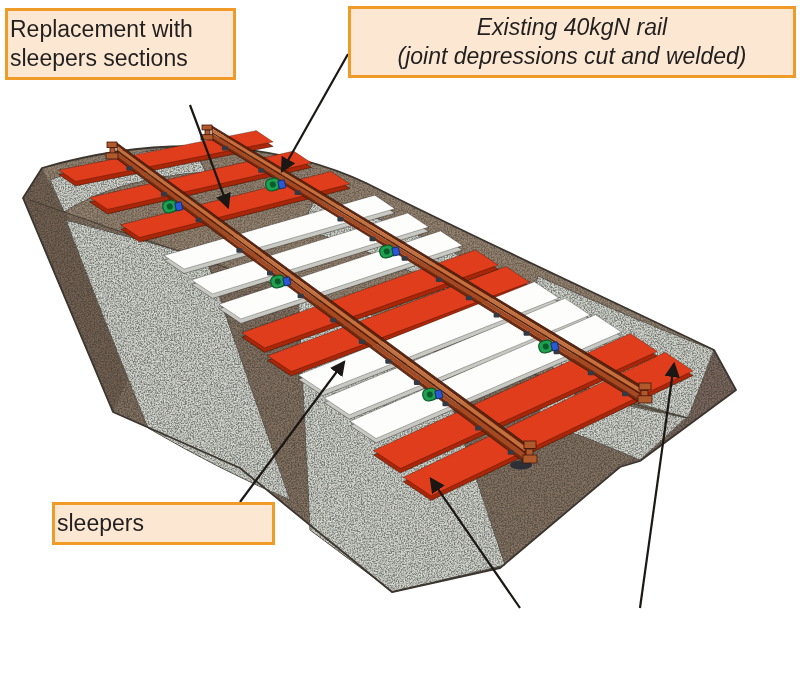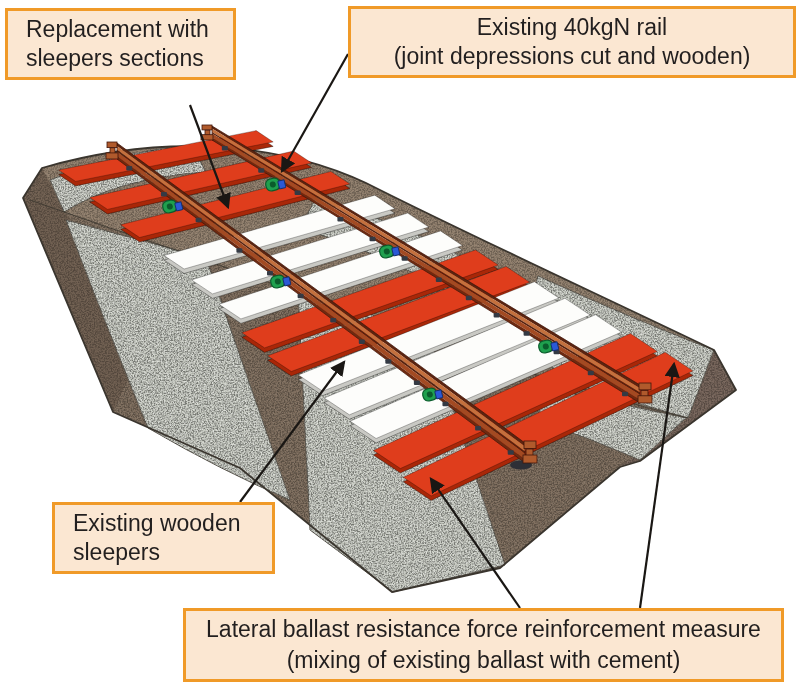--- a/index.html
+++ b/index.html
@@ -6,25 +6,25 @@
   .stage{
     position:relative;width:800px;height:683px;overflow:hidden;
     background:#ffffff;font-family:"Liberation Sans", sans-serif;
   }
   .stage svg{position:absolute;left:0;top:0;}
   .callout{
     position:absolute;box-sizing:border-box;
     border:3px solid var(--label-border,#f09a28);
     background:var(--label-bg,#fbe7d2);
     color:var(--label-text,#221f1f);
-    font-size:23px;line-height:29px;padding:4px 18px;
+    font-size:23px;line-height:29px;padding:4px 2px;
   }
   .callout div{white-space:nowrap;}
   .box-pc{left:5px;top:8px;width:231px;}
-  .box-rail{left:348px;top:6px;width:448px;text-align:center;}
+  .box-rail{left:348px;top:6px;width:448px;text-align:center;font-style:italic;}
   .box-wood{left:52px;top:502px;width:223px;}
   .box-lateral{left:183px;top:608px;width:601px;text-align:center;line-height:31px;padding:3px 4px;}
 </style>
 </head>
 <body>
 
 <div class="stage" style="--label-bg: #fbe7d2; --label-border: #f09a28; --label-text: #221f1f;">
 
   <svg id="diagram" width="800" height="683" viewBox="0 0 800 683">
     <defs>
@@ -234,26 +234,21 @@
       </g>
   </svg>
 
   <div class="callout box-pc">
     <div>Replacement with</div>
     <div>sleepers sections</div>
   </div>
 
   <div class="callout box-rail">
     <div>Existing 40kgN rail</div>
-    <div>(joint depressions cut and wooden)</div>
+    <div>(joint depressions cut and welded)</div>
   </div>
 
   <div class="callout box-wood">
-    <div>Existing wooden</div>
     <div>sleepers</div>
   </div>
 
-  <div class="callout box-lateral">
-    <div>Lateral ballast resistance force reinforcement measure</div>
-    <div>(mixing of existing ballast with cement)</div>
-  </div>
 
 </div>
 
 </body></html>

